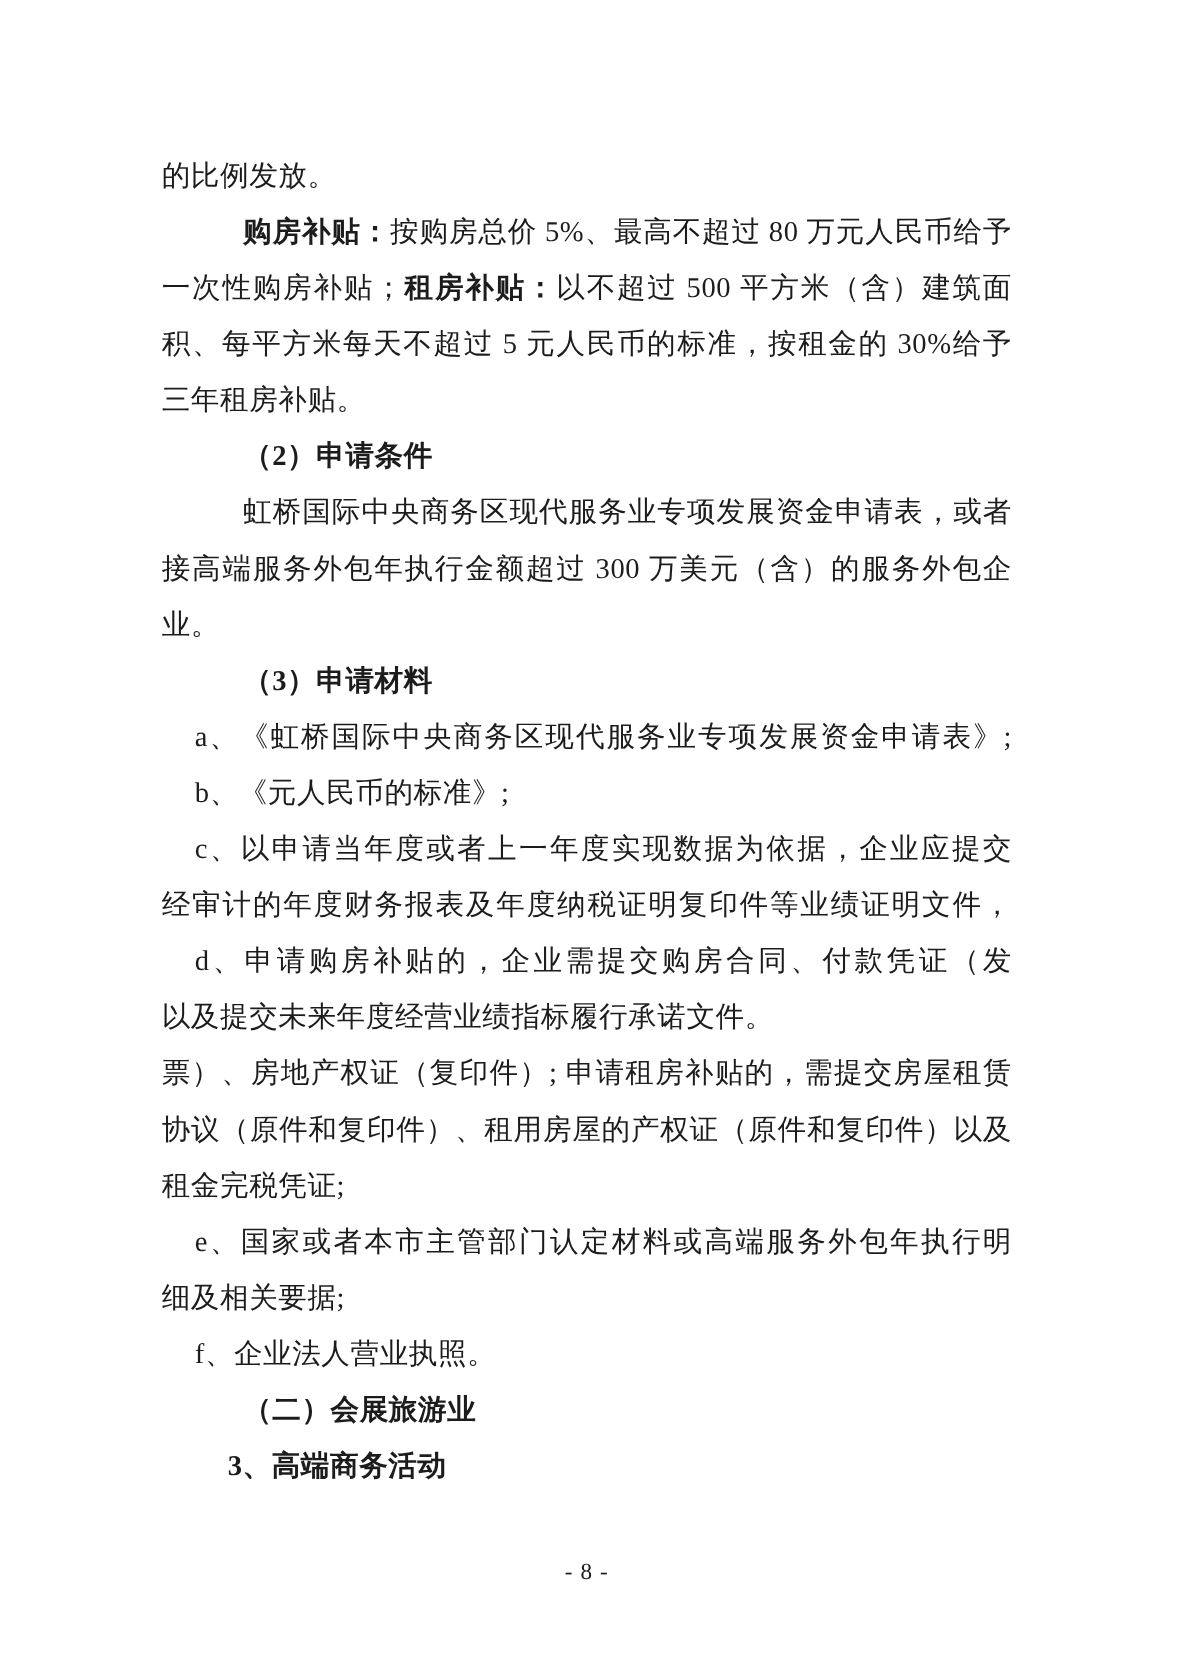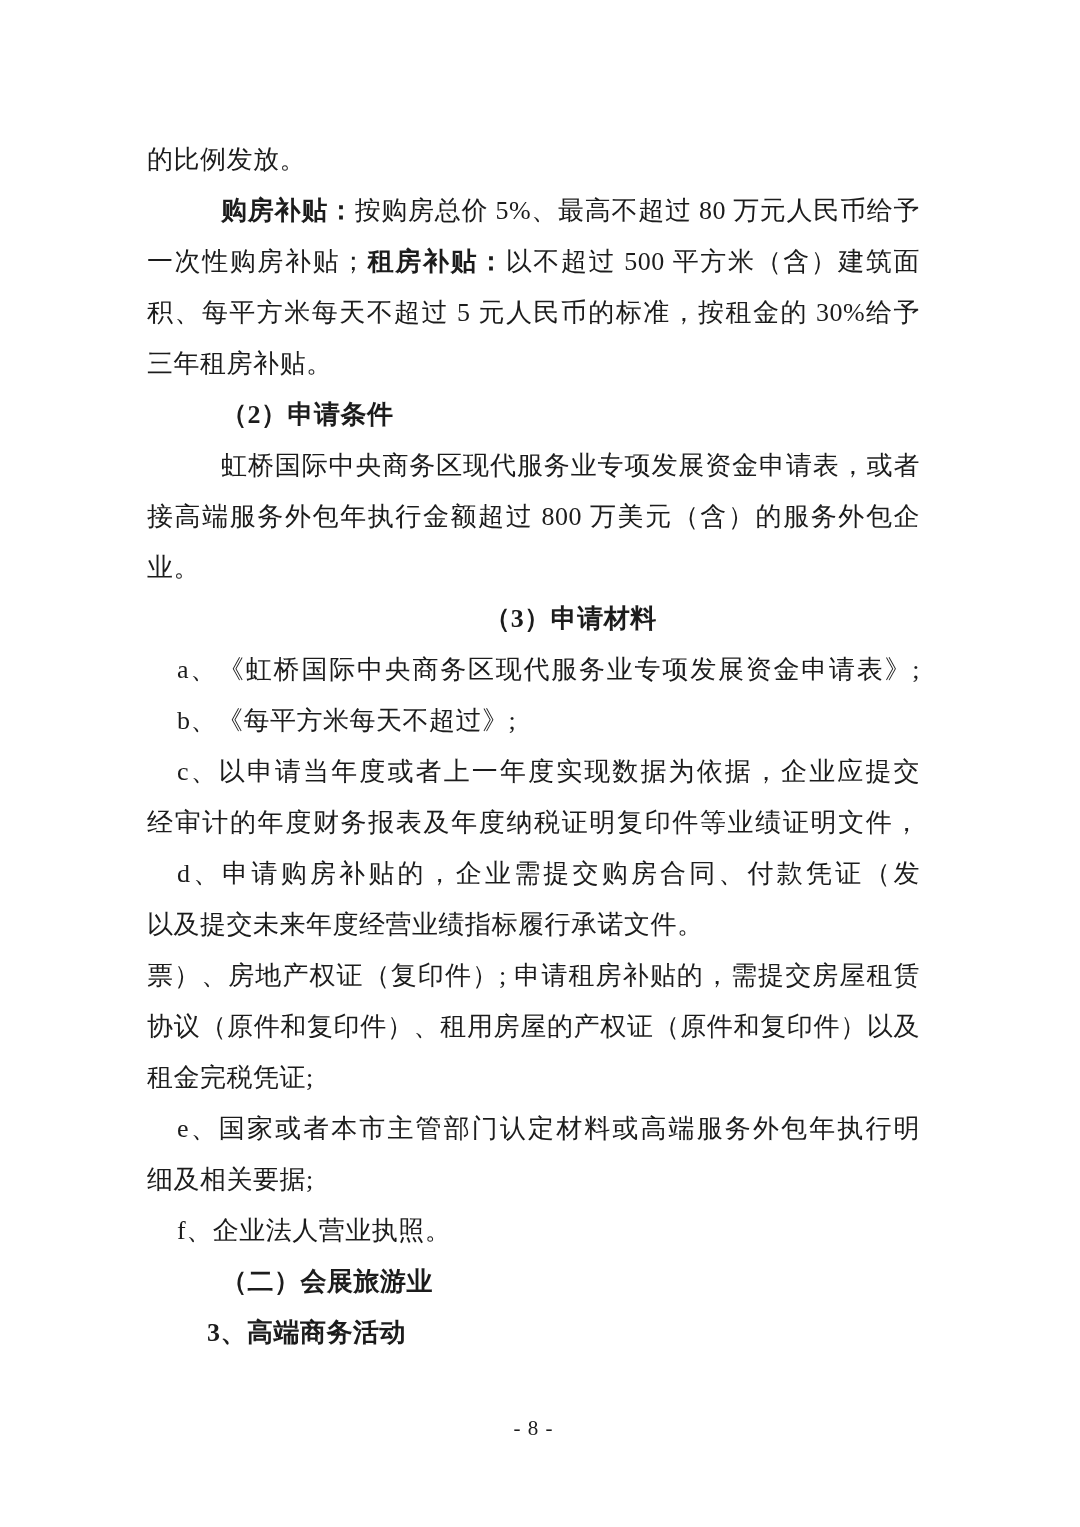--- a/index.html
+++ b/index.html
@@ -54,25 +54,25 @@
 
 <div class="page">
   <div class="text-block">
       <div class="line" style="padding-left: 0px;"><span class="">的比例发放。</span></div>
       <div class="line justify" style="padding-left: 74px;"><span class="bold">购房补贴：</span><span class="">按购房总价 5%、最高不超过 80 万元人民币给予</span></div>
       <div class="line justify" style="padding-left: 0px;"><span class="">一次性购房补贴；</span><span class="bold">租房补贴：</span><span class="">以不超过 500 平方米（含）建筑面</span></div>
       <div class="line justify" style="padding-left: 0px;"><span class="">积、每平方米每天不超过 5 元人民币的标准，按租金的 30%给予</span></div>
       <div class="line" style="padding-left: 0px;"><span class="">三年租房补贴。</span></div>
       <div class="line" style="padding-left: 74px;"><span class="bold">（2）申请条件</span></div>
       <div class="line justify" style="padding-left: 74px;"><span class="">虹桥国际中央商务区现代服务业专项发展资金申请表，或者承</span></div>
-      <div class="line justify" style="padding-left: 0px;"><span class="">接高端服务外包年执行金额超过 800 万美元（含）的服务外包企</span></div>
+      <div class="line justify" style="padding-left: 0px;"><span class="">接高端服务外包年执行金额超过 300 万美元（含）的服务外包企</span></div>
       <div class="line" style="padding-left: 0px;"><span class="">业。</span></div>
-      <div class="line" style="padding-left: 74px; text-align: center;"><span class="bold">（3）申请材料</span></div>
+      <div class="line" style="padding-left: 74px;"><span class="bold">（3）申请材料</span></div>
       <div class="line justify" style="padding-left: 30px;"><span class="">a、《虹桥国际中央商务区现代服务业专项发展资金申请表》;</span></div>
-      <div class="line" style="padding-left: 30px;"><span class="">b、《每平方米每天不超过》;</span></div>
+      <div class="line" style="padding-left: 30px;"><span class="">b、《元人民币的标准》;</span></div>
       <div class="line justify" style="padding-left: 30px;"><span class="">c、以申请当年度或者上一年度实现数据为依据，企业应提交</span></div>
       <div class="line justify" style="padding-left: 0px;"><span class="">经审计的年度财务报表及年度纳税证明复印件等业绩证明文件，</span></div>
       <div class="line justify" style="padding-left: 30px;"><span class="">d、申请购房补贴的，企业需提交购房合同、付款凭证（发</span></div>
       <div class="line" style="padding-left: 0px;"><span class="">以及提交未来年度经营业绩指标履行承诺文件。</span></div>
       <div class="line justify" style="padding-left: 0px;"><span class="">票）、房地产权证（复印件）; 申请租房补贴的，需提交房屋租赁</span></div>
       <div class="line justify" style="padding-left: 0px;"><span class="">协议（原件和复印件）、租用房屋的产权证（原件和复印件）以及</span></div>
       <div class="line" style="padding-left: 0px;"><span class="">租金完税凭证;</span></div>
       <div class="line justify" style="padding-left: 30px;"><span class="">e、国家或者本市主管部门认定材料或高端服务外包年执行明</span></div>
       <div class="line" style="padding-left: 0px;"><span class="">细及相关要据;</span></div>
       <div class="line" style="padding-left: 30px;"><span class="">f、企业法人营业执照。</span></div>

